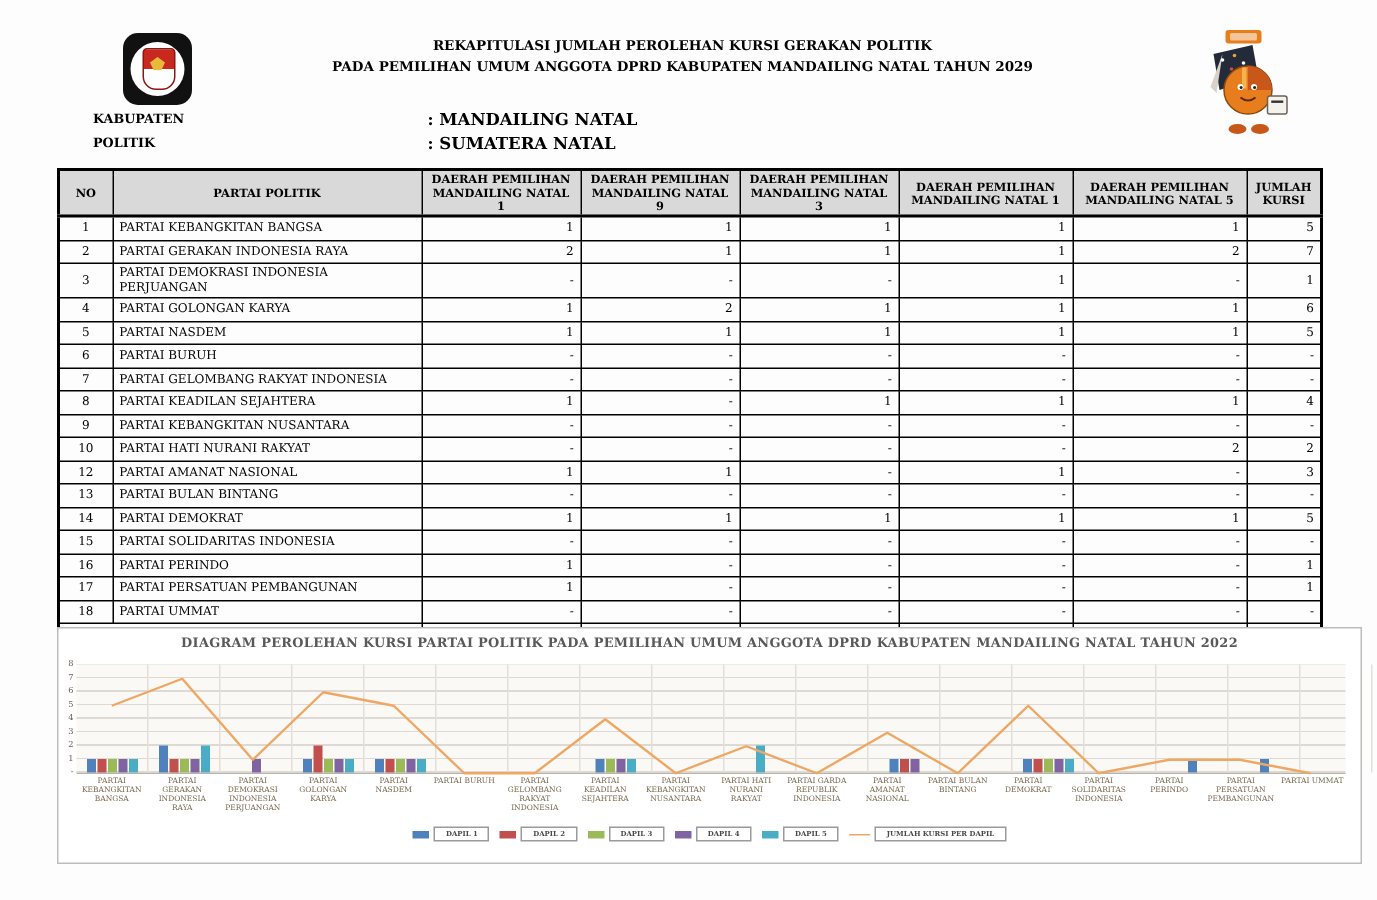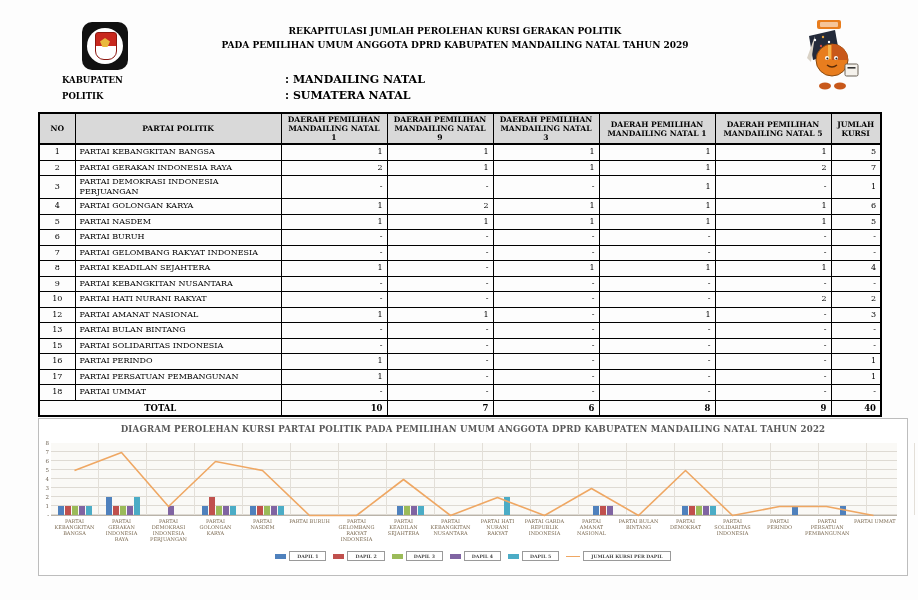--- a/index.html
+++ b/index.html
@@ -234,20 +234,30 @@
         <td class="c-no">13</td>
         <td class="c-party">PARTAI BULAN BINTANG</td>
         <td class="c-num">-</td>
         <td class="c-num">-</td>
         <td class="c-num">-</td>
         <td class="c-num">-</td>
         <td class="c-num">-</td>
         <td class="c-num">-</td>
       </tr>
       <tr>
+        <td class="c-no">14</td>
+        <td class="c-party">PARTAI DEMOKRAT</td>
+        <td class="c-num">1</td>
+        <td class="c-num">1</td>
+        <td class="c-num">1</td>
+        <td class="c-num">1</td>
+        <td class="c-num">1</td>
+        <td class="c-num">5</td>
+      </tr>
+      <tr>
         <td class="c-no">15</td>
         <td class="c-party">PARTAI SOLIDARITAS INDONESIA</td>
         <td class="c-num">-</td>
         <td class="c-num">-</td>
         <td class="c-num">-</td>
         <td class="c-num">-</td>
         <td class="c-num">-</td>
         <td class="c-num">-</td>
       </tr>
       <tr>

